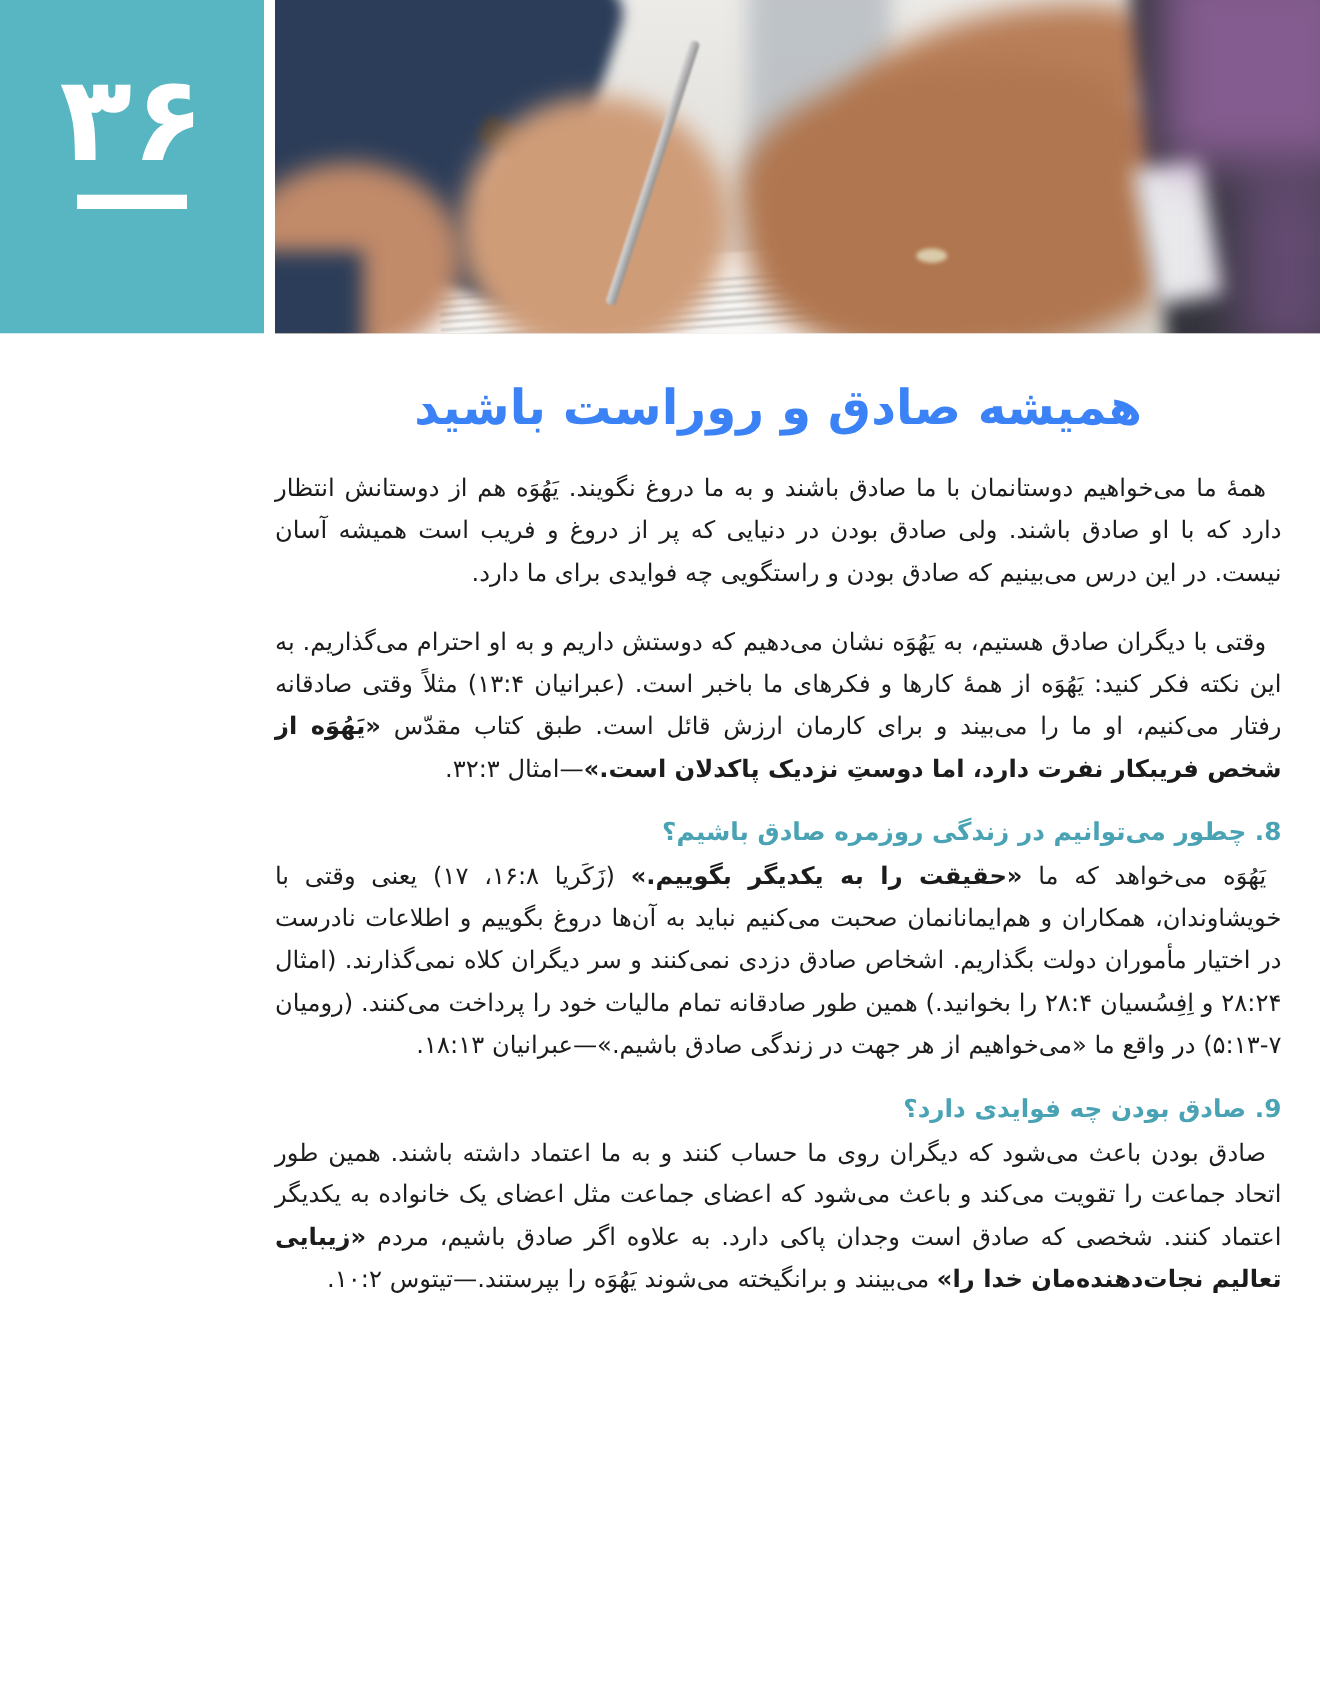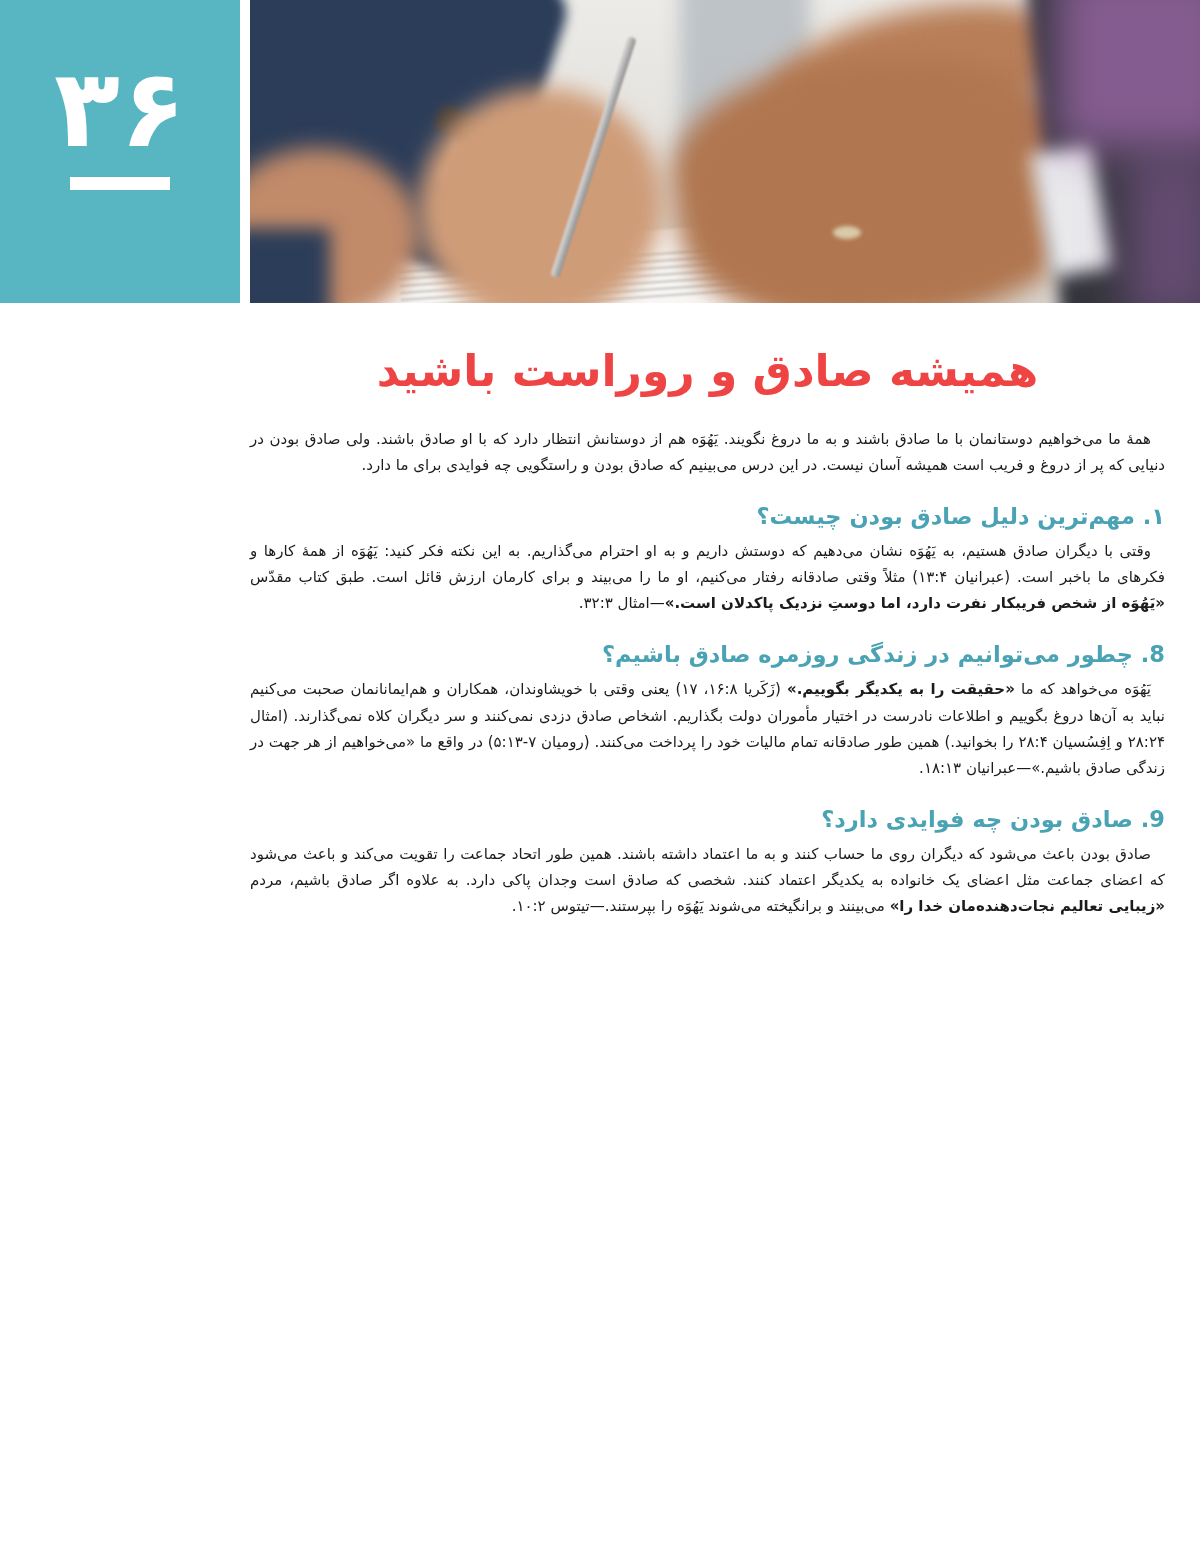--- a/index.html
+++ b/index.html
@@ -48,24 +48,24 @@
   .shirt-right{left:790px;top:148px;width:62px;height:125px;background:#e9e9ec;filter:blur(9px);transform:rotate(-10deg);}
   .purple-blur{left:805px;top:-35px;width:180px;height:185px;background:#a06aab;filter:blur(22px);opacity:.75;}
   .purple-blur-2{left:875px;top:155px;width:95px;height:170px;background:#8d5f9e;filter:blur(24px);opacity:.55;}
   
   .content{
     position:absolute;top:303px;right:35px;width:915px;
     direction:rtl;color:var(--text-color);
   }
   .title{
     font-size:44px;font-weight:bold;text-align:center;
-    margin:42px 0 30px;color:#ef4444;
+    margin:42px 0 30px;color:#3b82f6;
   }
   .para{
-    font-size:15px;line-height:1.74;text-align:justify;margin:0;
+    font-size:22px;line-height:1.74;text-align:justify;margin:0;
     text-indent:14px;
   }
   .b{font-weight:bold;}
   .section{margin-top:25px;}
   .heading{
     color:var(--teal-heading);font-size:22.5px;font-weight:bold;margin:0 0 9px;
     text-align:right;
   }
 </style>
 </head>
@@ -99,21 +99,20 @@
     <div class="purple-blur"></div>
     <div class="purple-blur-2"></div>
   </div>
 
   <div class="content">
     <h1 class="title">همیشه صادق و روراست باشید</h1>
 
     <p class="para"><span>همهٔ ما می‌خواهیم دوستانمان با ما صادق باشند و به ما دروغ نگویند. یَهُوَه هم از دوستانش انتظار دارد که با او صادق باشند. ولی صادق بودن در دنیایی که پر از دروغ و فریب است همیشه آسان نیست. در این درس می‌بینیم که صادق بودن و راستگویی چه فوایدی برای ما دارد.</span></p>
 
     <div class="section">
-      <h2 class="heading">۱. مهم‌ترین دلیل صادق بودن چیست؟</h2>
       <p class="para"><span>وقتی با دیگران صادق هستیم، به یَهُوَه نشان می‌دهیم که دوستش داریم و به او احترام می‌گذاریم. به این نکته فکر کنید: یَهُوَه از همهٔ کارها و فکرهای ما باخبر است. (عبرانیان ۱۳:۴) مثلاً وقتی صادقانه رفتار می‌کنیم، او ما را می‌بیند و برای کارمان ارزش قائل است. طبق کتاب مقدّس </span><span class="b">«یَهُوَه از شخص فریبکار نفرت دارد، اما دوستِ نزدیک پاکدلان است.»</span><span>—امثال ۳۲:۳.</span></p>
     </div>
 
     <div class="section">
       <h2 class="heading">8. چطور می‌توانیم در زندگی روزمره صادق باشیم؟</h2>
       <p class="para"><span>یَهُوَه می‌خواهد که ما </span><span class="b">«حقیقت را به یکدیگر بگوییم.»</span><span> (زَکَریا ۱۶:۸، ۱۷) یعنی وقتی با خویشاوندان، همکاران و هم‌ایمانانمان صحبت می‌کنیم نباید به آن‌ها دروغ بگوییم و اطلاعات نادرست در اختیار مأموران دولت بگذاریم. اشخاص صادق دزدی نمی‌کنند و سر دیگران کلاه نمی‌گذارند. (امثال ۲۸:۲۴ و اِفِسُسیان ۲۸:۴ را بخوانید.) همین طور صادقانه تمام مالیات خود را پرداخت می‌کنند. (رومیان ۷-۵:۱۳) در واقع ما «می‌خواهیم از هر جهت در زندگی صادق باشیم.»—عبرانیان ۱۸:۱۳.</span></p>
     </div>
 
     <div class="section">
       <h2 class="heading">9. صادق بودن چه فوایدی دارد؟</h2>

